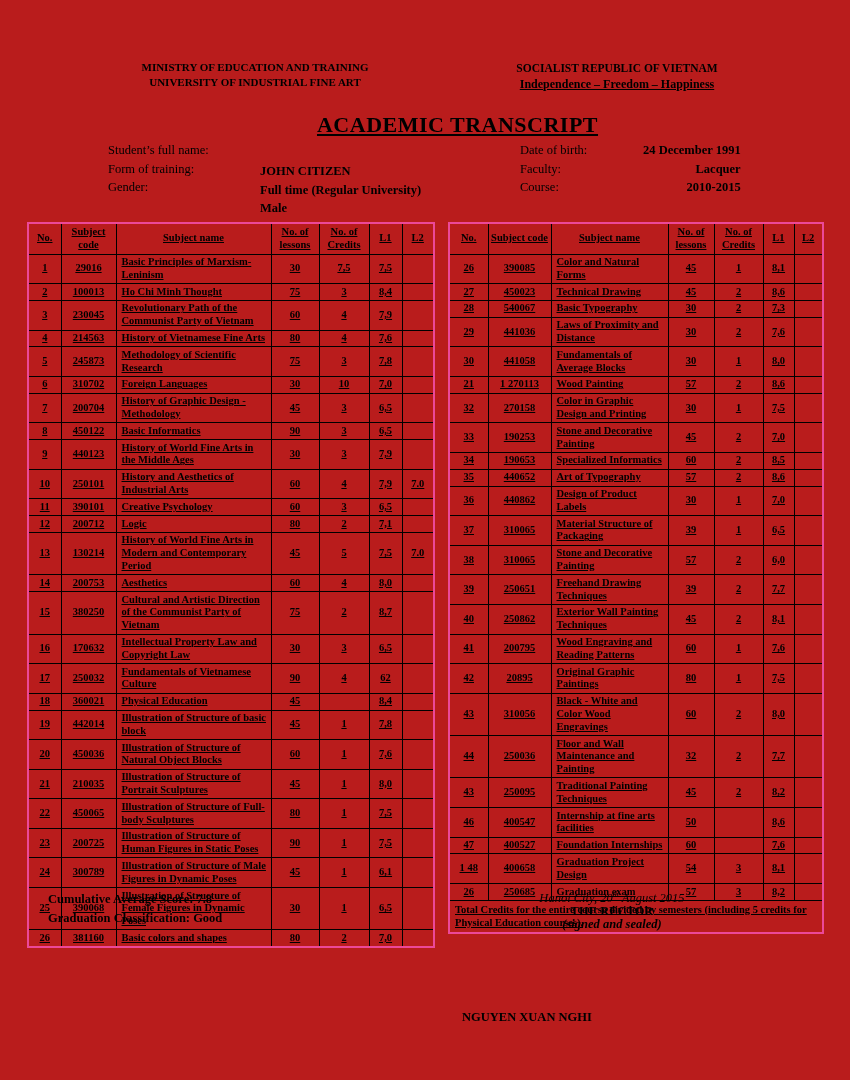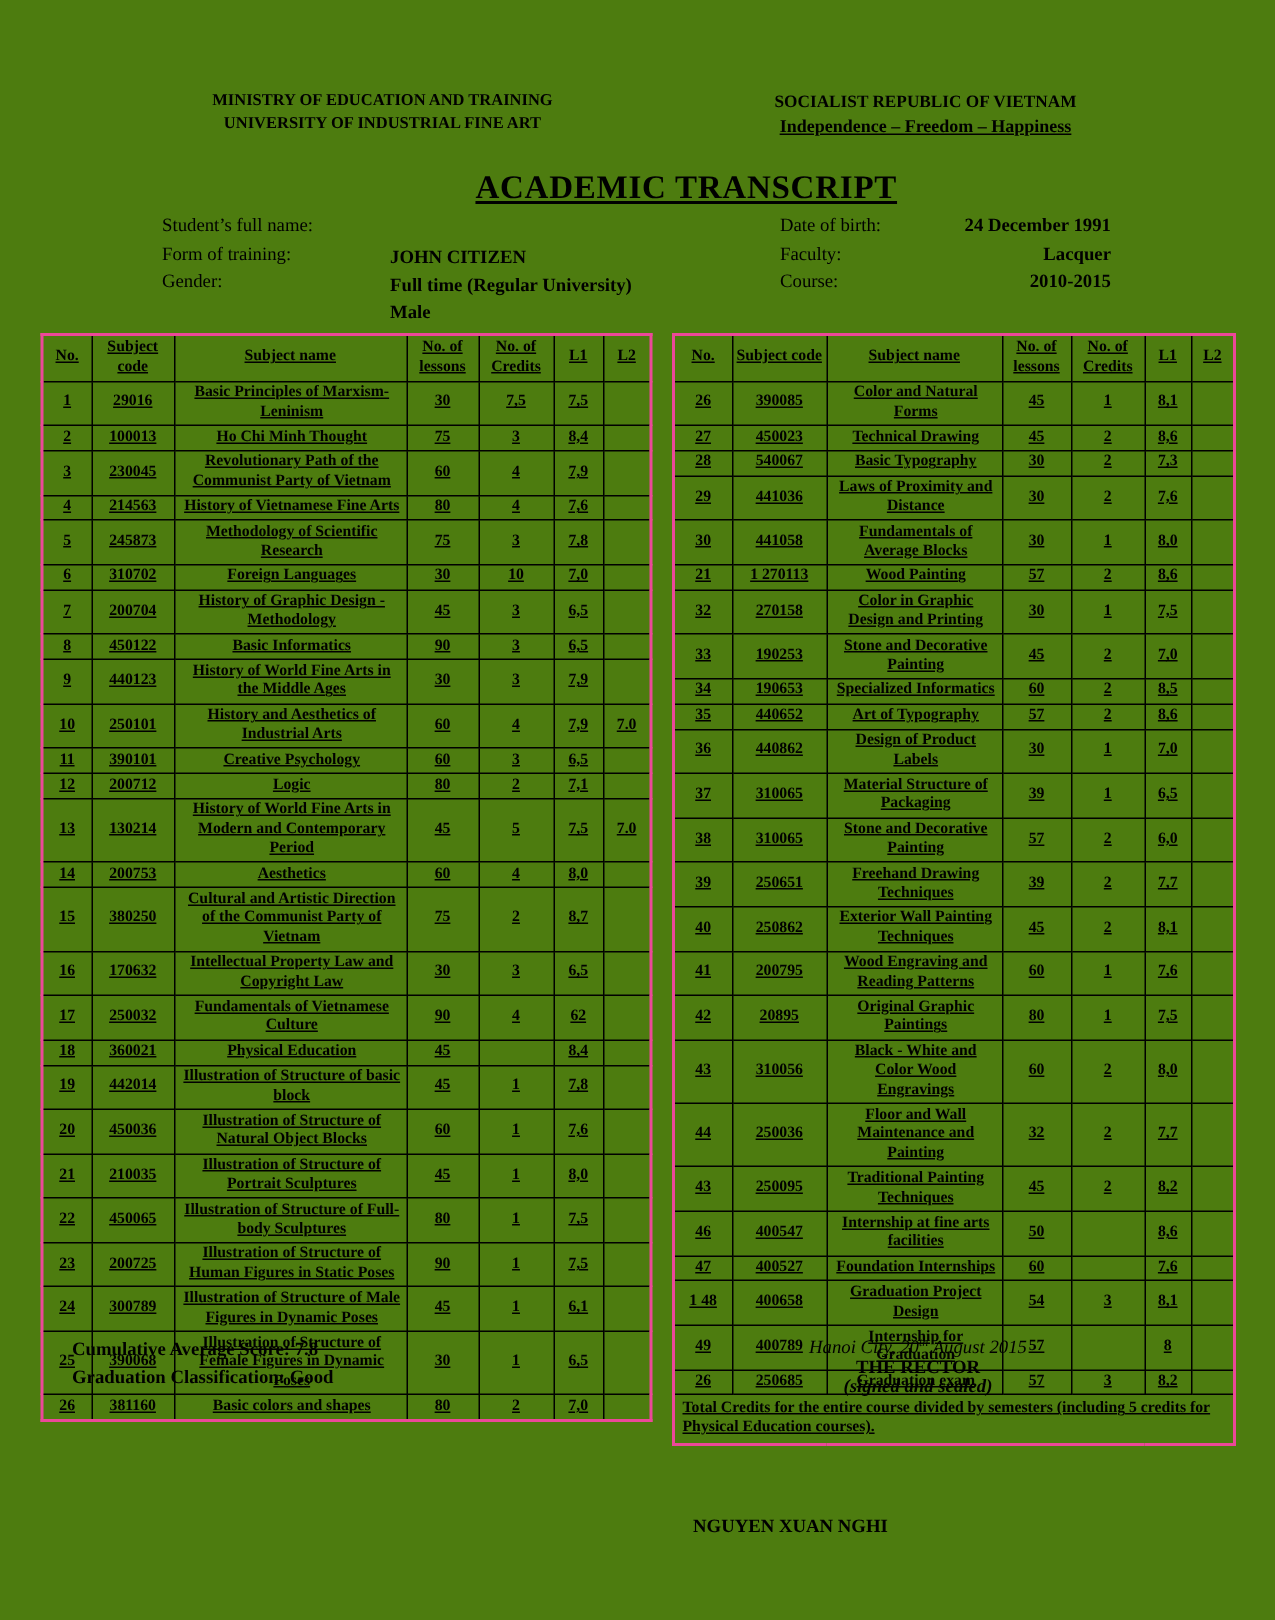--- a/index.html
+++ b/index.html
@@ -1,18 +1,18 @@
 <!DOCTYPE html>
 <html><head>
 <meta charset="utf-8">
 <style>
   html,body { margin:0; padding:0; background:#e8e8e8; }
   .page {
     position:relative; width:850px; height:1080px; margin:0 auto;
-    background:#4d7c0f; color:#000;
+    background:#b91c1c; color:#000;
     font-family:"Liberation Serif","DejaVu Serif",serif;
     overflow:hidden;
   }
   
   .ministry { position:absolute; left:90px; top:60px; width:330px; text-align:center;
     font-weight:bold; font-size:11px; line-height:15px; }
   .republic { position:absolute; left:452px; top:60px; width:330px; text-align:center;
     font-weight:bold; font-size:11.5px; line-height:16px; }
   .republic .motto { text-decoration:underline; font-size:12px; }
   .doc-title { position:absolute; left:65px; top:112px; width:785px; text-align:center;
@@ -23,21 +23,21 @@
   .info-values-left  { left:260px; top:141px; font-weight:bold;margin-top:21px; }
   .info-labels-right { left:520px; top:141px; }
   .info-values-right { left:643px; top:141px; font-weight:bold;text-align:right; }
   
   table.t { position:absolute; border-collapse:collapse; table-layout:fixed;
     border:2px solid #ec4899; font-weight:bold;text-decoration:underline; }
   .t th, .t td { border:1px solid #000; padding:1.5px 3px; vertical-align:middle;
     text-align:center; font-size:10.5px; line-height:1.22;
     overflow:hidden; word-wrap:break-word; }
   .t thead th { padding:2px 2px; }
-  .t td.col-name { text-align:center; padding-left:5px; }
+  .t td.col-name { text-align:left; padding-left:5px; }
   .t tfoot td { text-align:left; padding:3px 5px; }
   .t-left  { left:27px;  top:222px; width:406px; }
   .t-right { left:448px; top:222px; width:374px; }
   
   .summary { position:absolute; left:48px; top:890px; font-weight:bold;
     font-size:12.5px; line-height:18.5px; }
   .sig-block { position:absolute; left:462px; top:888px; width:300px;
     text-align:center; font-size:12.5px; line-height:13px; }
   .sig-place { font-style:italic; }
   .sig-place sup { font-size:8px; }
@@ -566,29 +566,20 @@
         <tr>
           <td class="col-no">1 48</td>
           <td class="col-code">400658</td>
           <td class="col-name">Graduation Project Design</td>
           <td class="col-lessons">54</td>
           <td class="col-credits">3</td>
           <td class="col-l1">8,1</td>
           <td class="col-l2"></td>
         </tr>
         <tr>
-          <td class="col-no">49</td>
-          <td class="col-code">400789</td>
-          <td class="col-name">Internship for Graduation</td>
-          <td class="col-lessons">57</td>
-          <td class="col-credits"></td>
-          <td class="col-l1">8</td>
-          <td class="col-l2"></td>
-        </tr>
-        <tr>
           <td class="col-no">26</td>
           <td class="col-code">250685</td>
           <td class="col-name">Graduation exam</td>
           <td class="col-lessons">57</td>
           <td class="col-credits">3</td>
           <td class="col-l1">8,2</td>
           <td class="col-l2"></td>
         </tr>
       </tbody>
       <tfoot>

